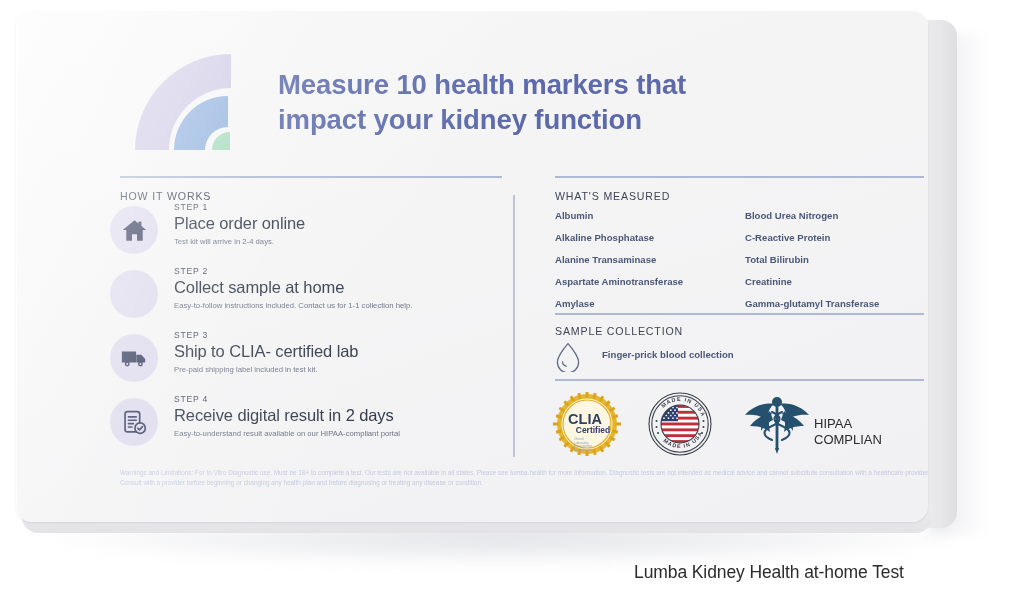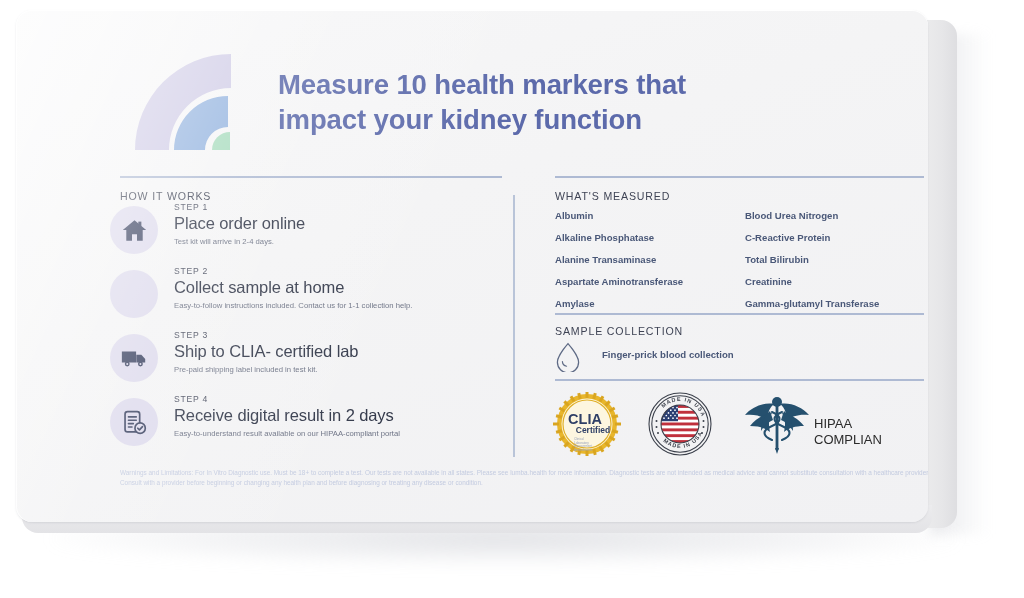--- a/index.html
+++ b/index.html
@@ -362,13 +362,14 @@
 
     </div>
 
     <div class="disclaimer">Warnings and Limitations: For In Vitro Diagnostic use. Must be 18+ to complete a test. Our tests are not available in all states. Please see lumba.health for more information. Diagnostic tests are not intended as medical advice and cannot substitute consultation with a healthcare provider. Consult with a provider before beginning or changing any health plan and before diagnosing or treating any disease or condition.</div>
 
   </div>
 
   <div class="box-gloss"></div>
   <div class="box-edge-hi"></div>
 
+  <div class="caption">Lumba Kidney Health at-home Test</div>
 </div>
 
 </body></html>

